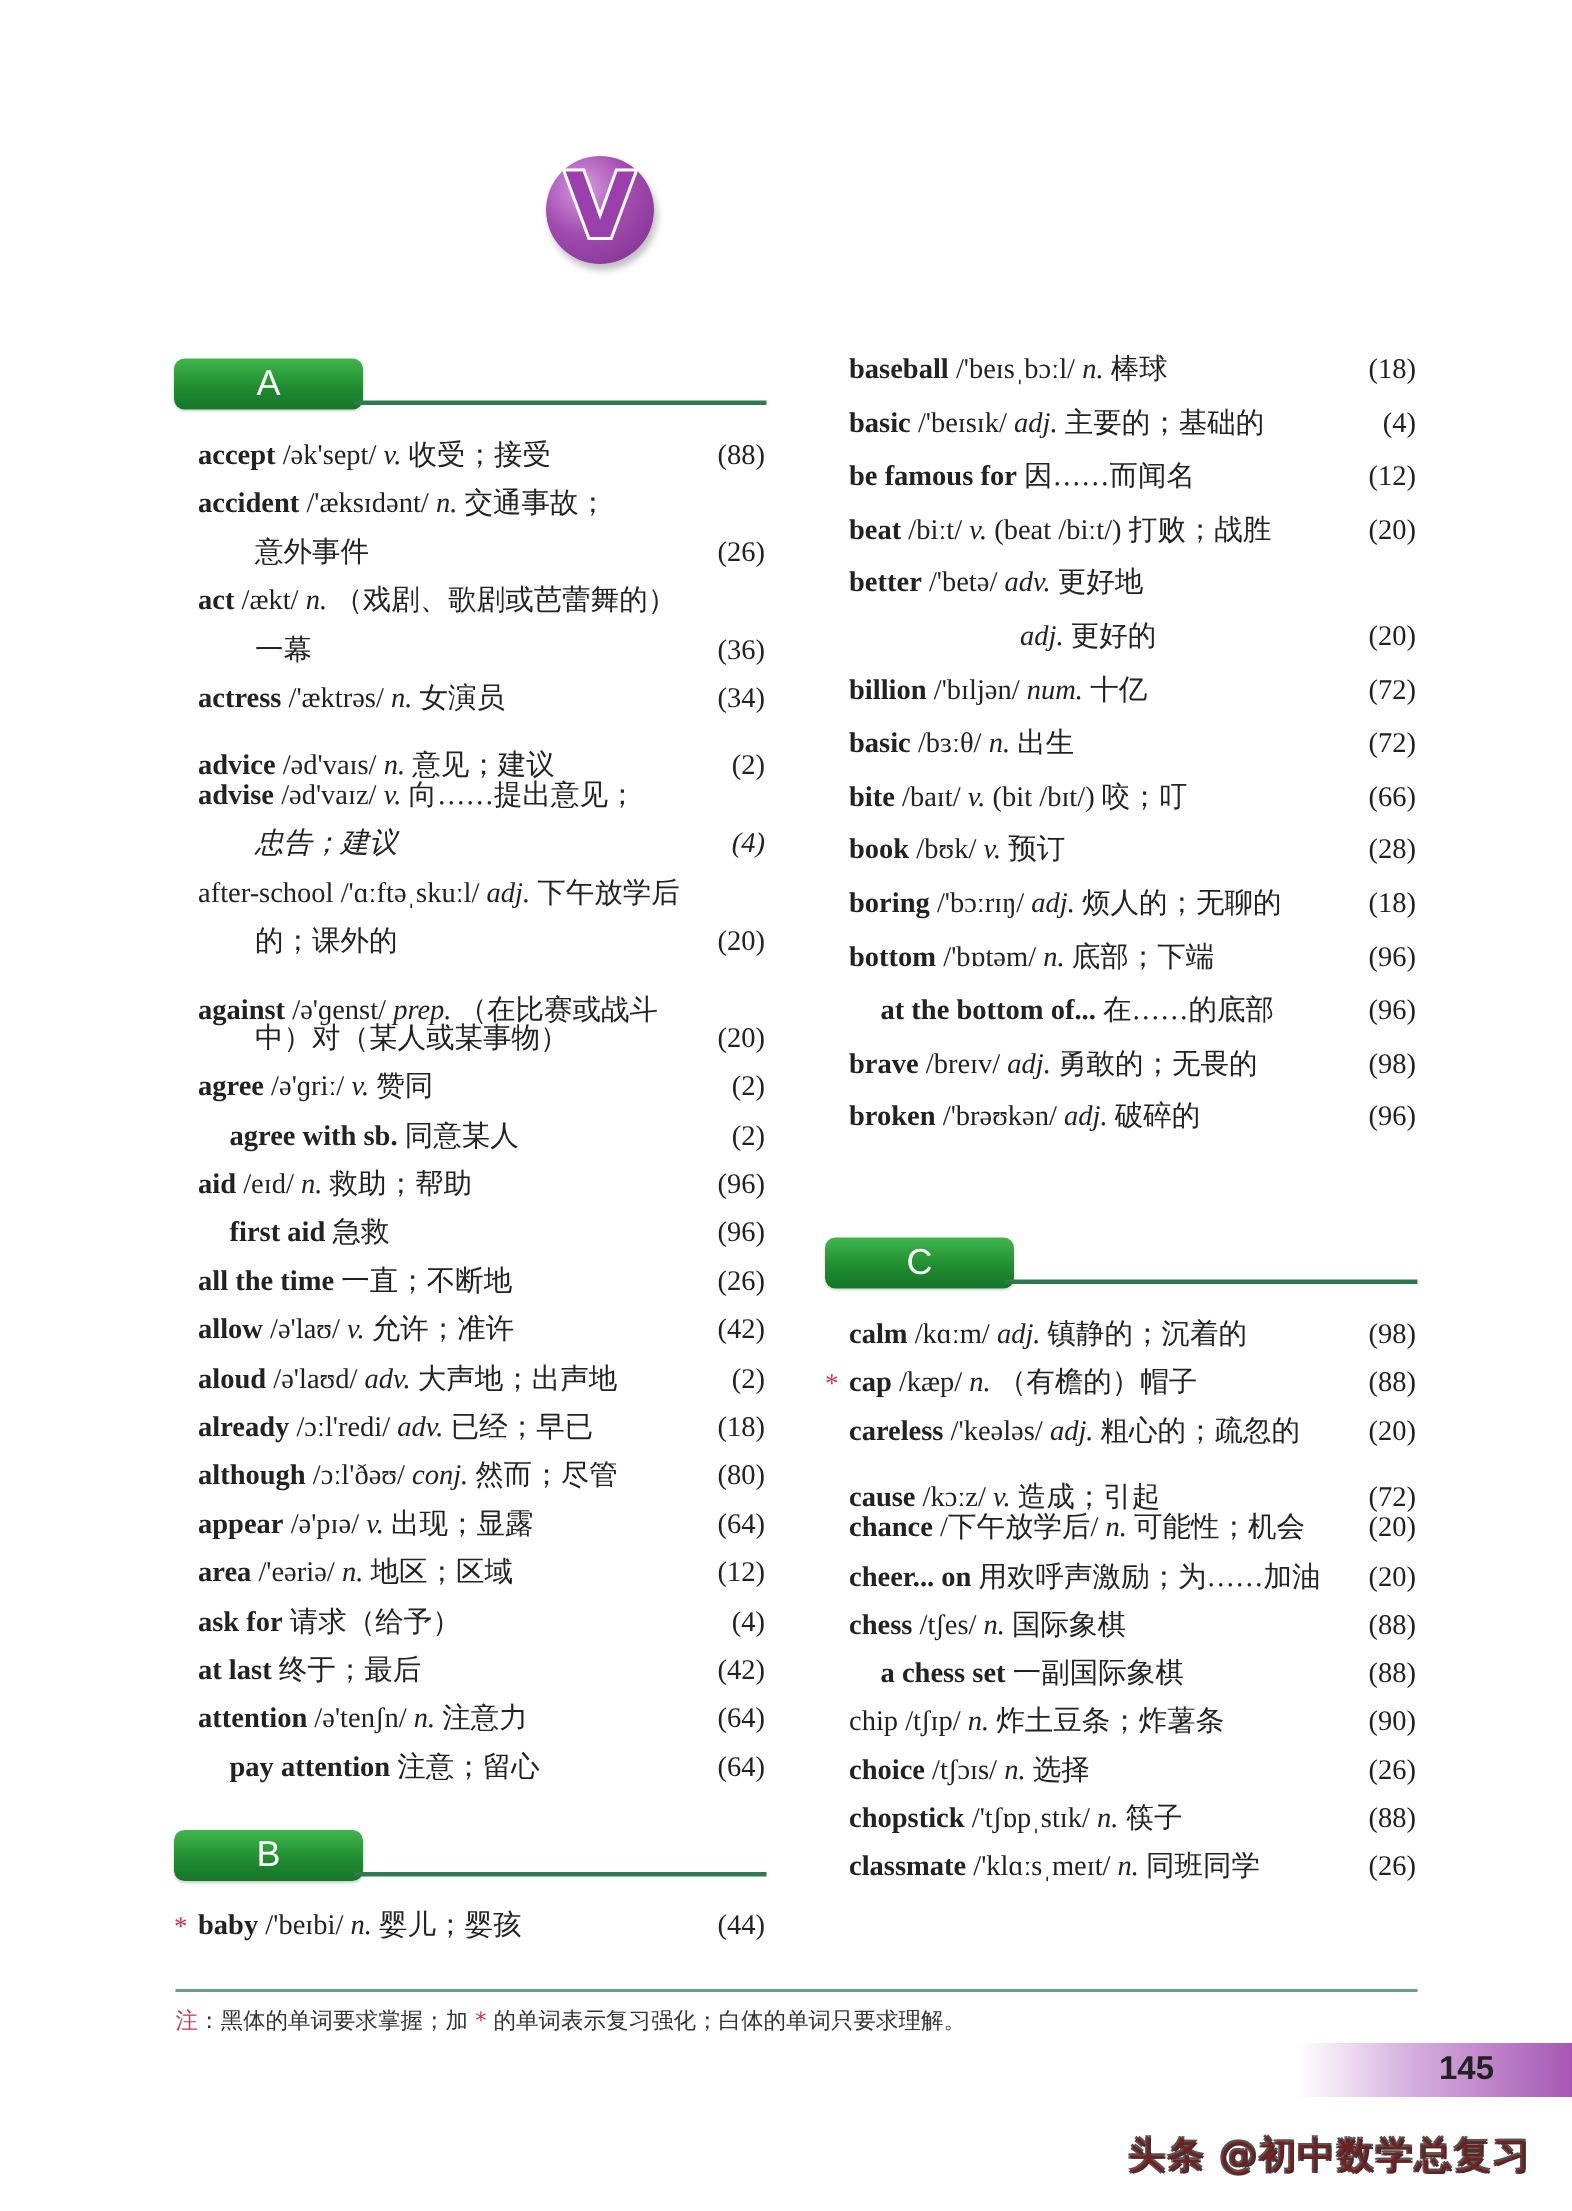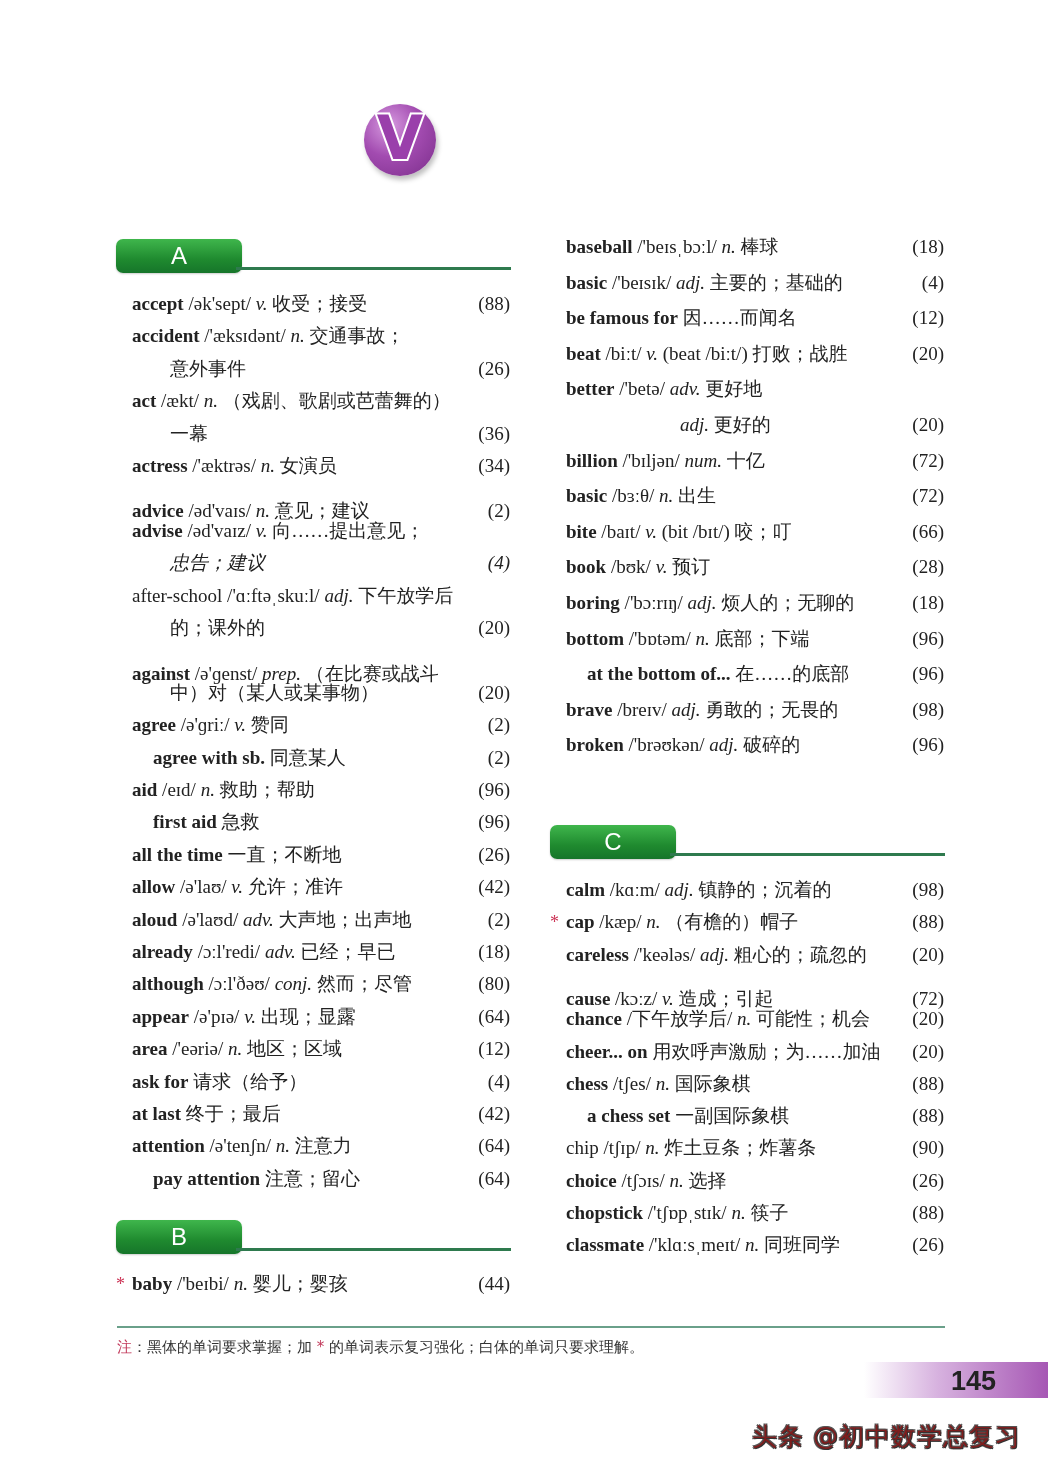--- a/index.html
+++ b/index.html
@@ -62,21 +62,21 @@
     font-family:"DejaVu Sans", sans-serif; white-space:nowrap;
   }
   .note .lab { color:#c23b5c; }
   .note .ast { color:#c23b5c; }
   .pagebar {
     position:absolute; left:864px; top:1362px; width:184px; height:36px;
     background:linear-gradient(90deg, rgba(255,255,255,1) 0%, #d7b2df 40%, #a657b4 100%);
   }
   .pagenum {
     position:absolute; right:52px; top:4px; font-family:"Liberation Sans", sans-serif;
-    font-weight:bold; font-size:27px; color:#222;
+    font-weight:bold; font-size:22px; color:#222;
   }
   .watermark {
     position:absolute; left:752px; top:1420px; font-family:"DejaVu Sans", sans-serif;
     font-size:25px; color:#7f1d1d; letter-spacing:1px;
     text-shadow:1px 1px 0 #333, -1px -1px 0 #555, 1px -1px 0 #555, -1px 1px 0 #555;
   }
 </style>
 </head>
 <body>
 

